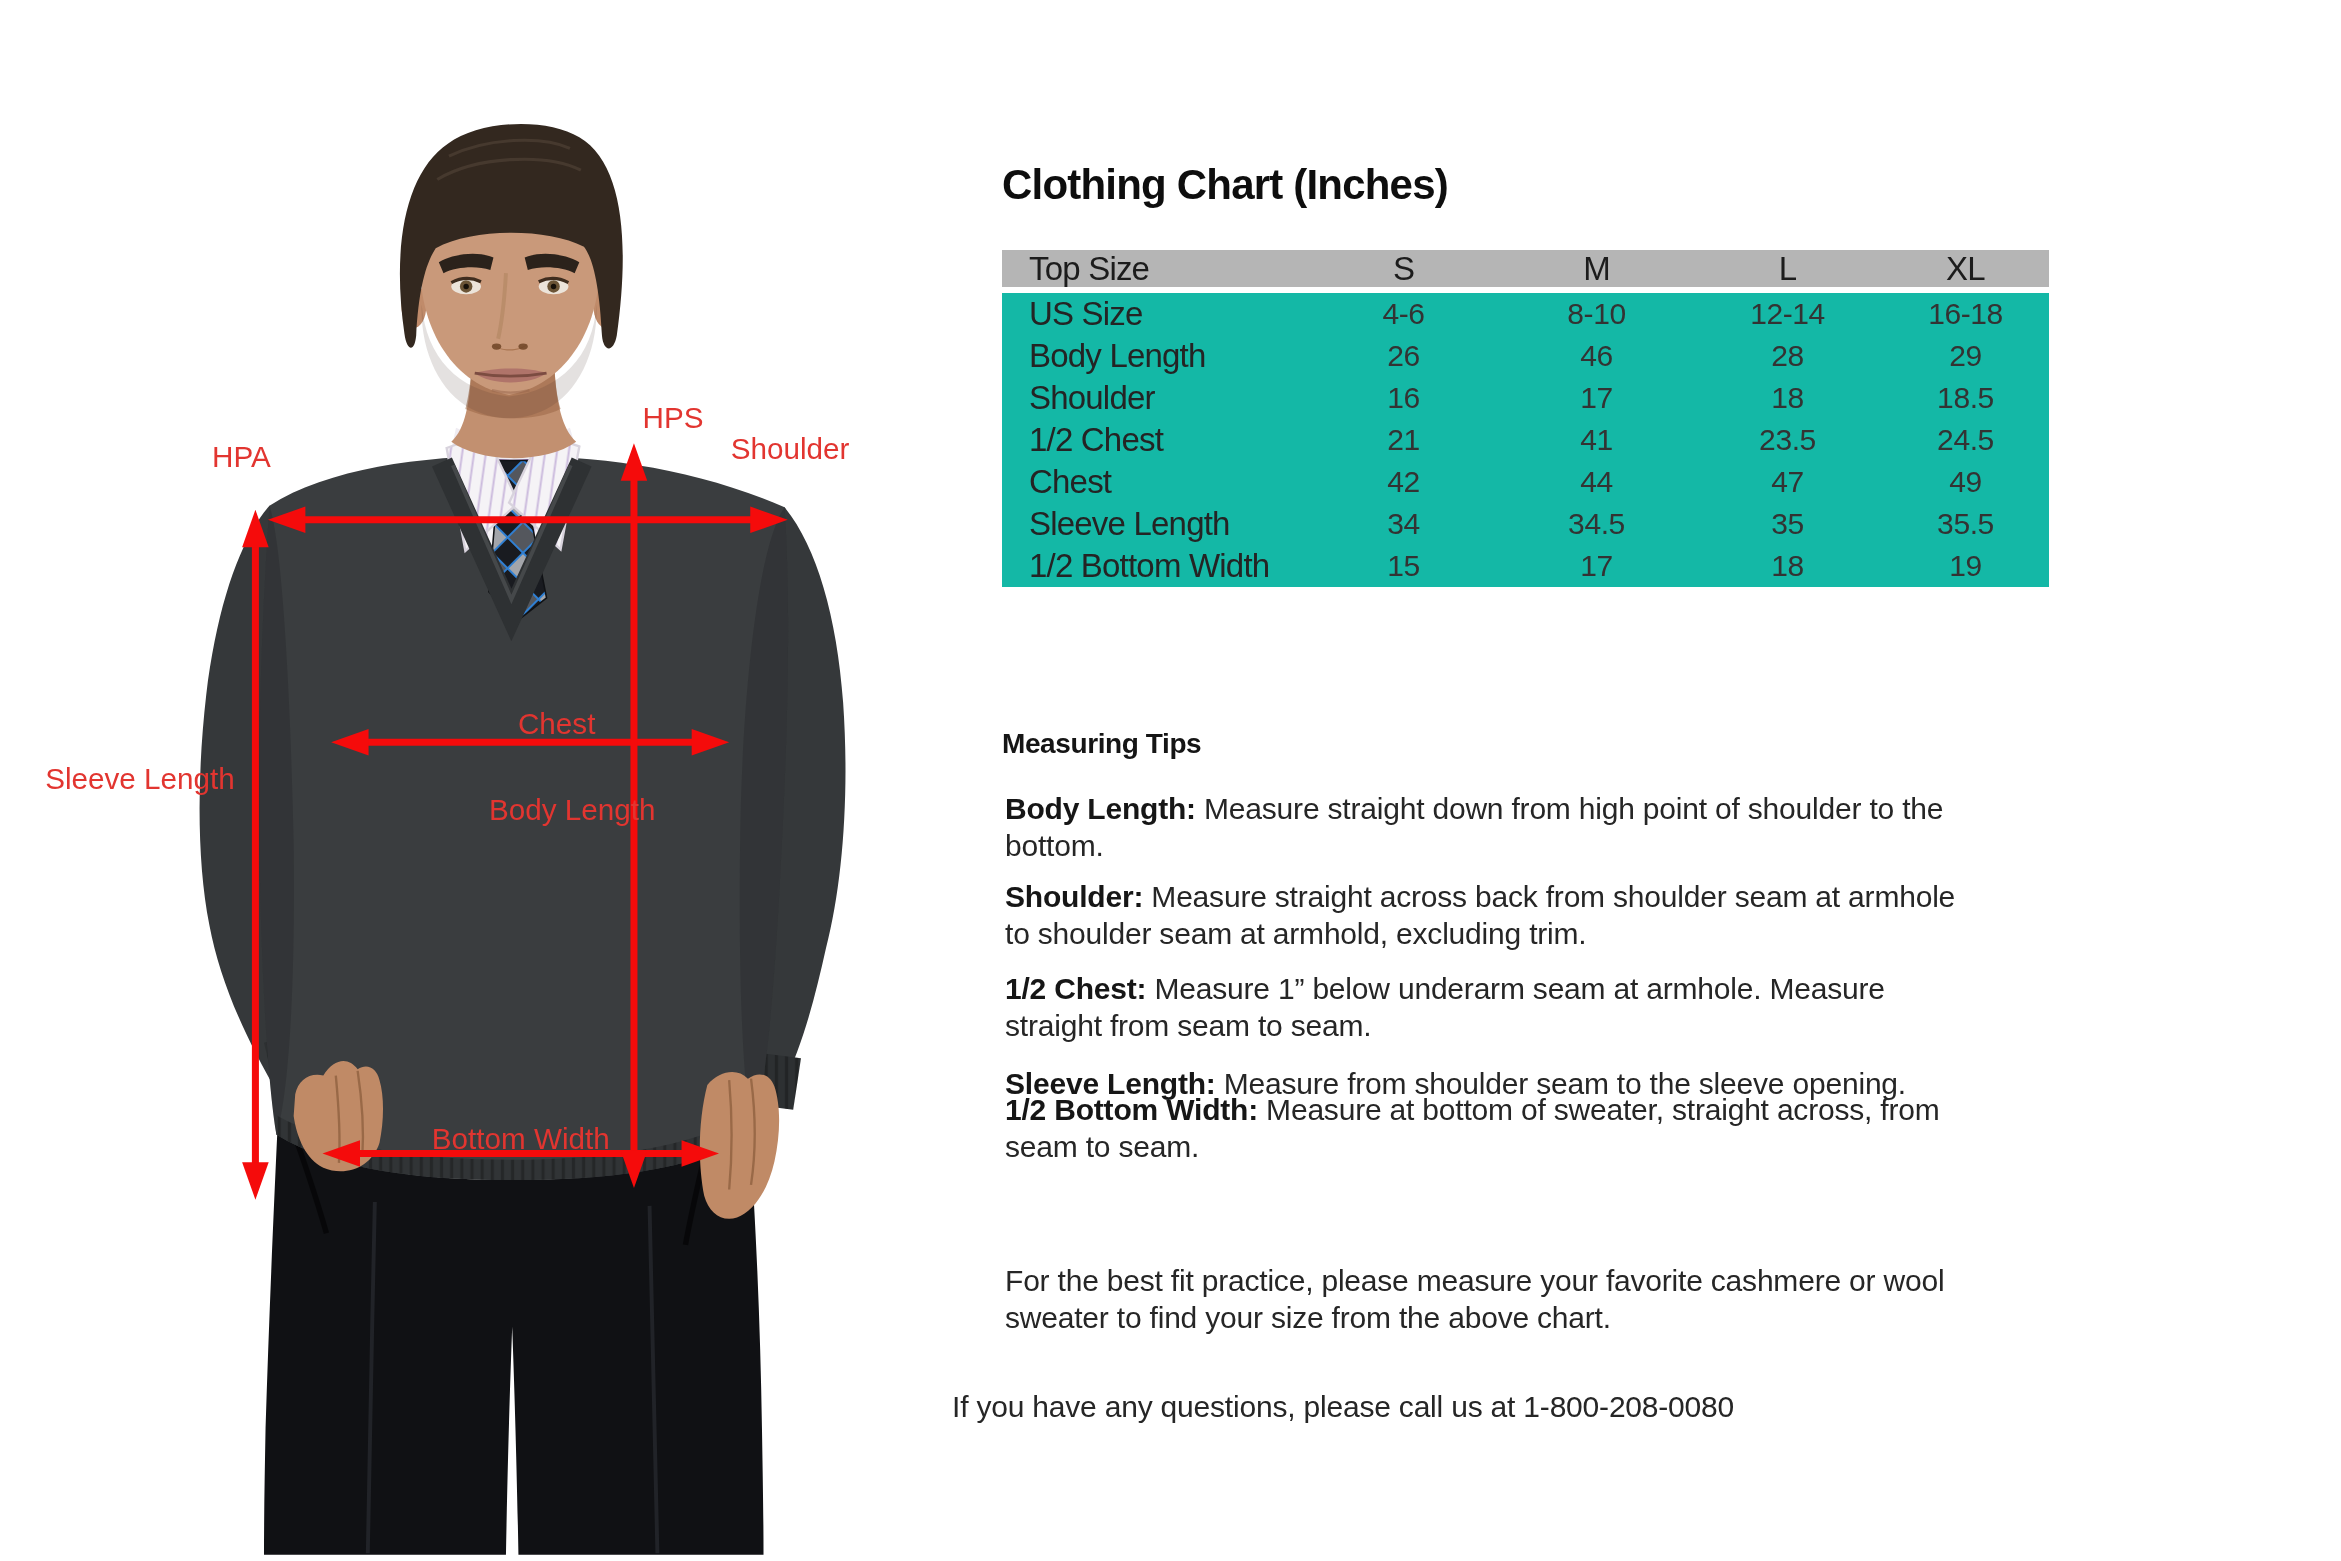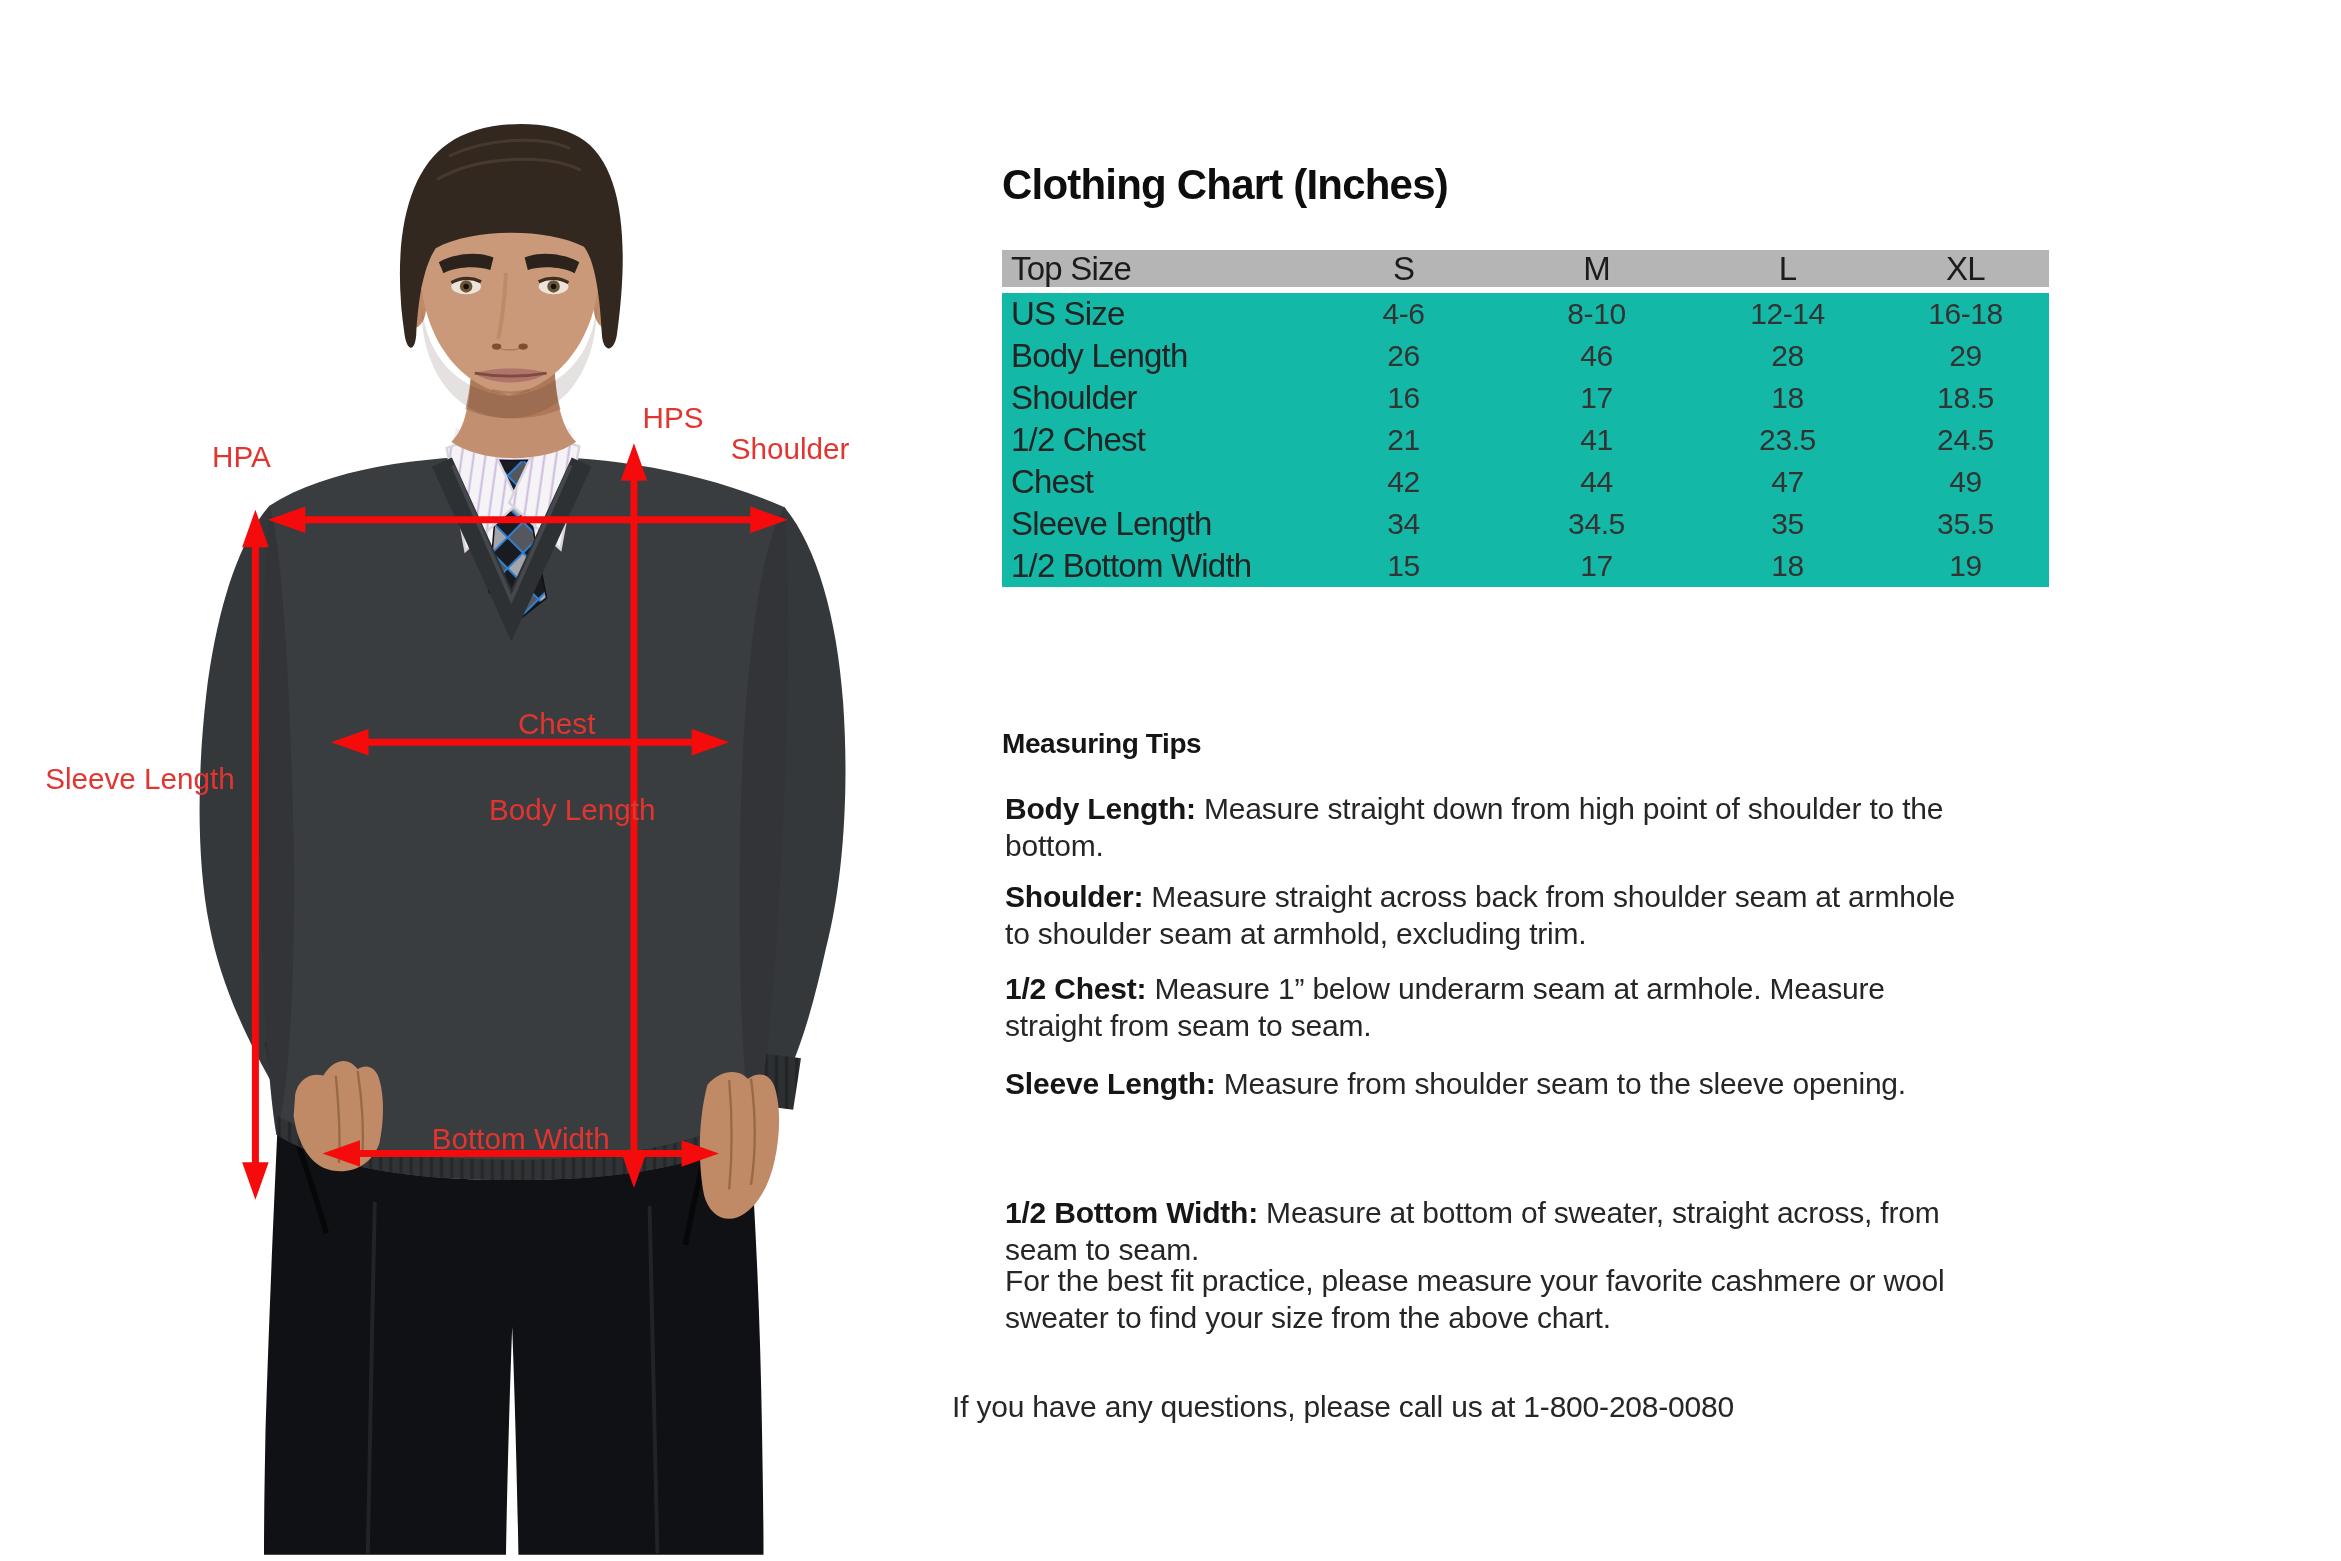--- a/index.html
+++ b/index.html
@@ -10,30 +10,30 @@
   .mlabel{font-family:"Liberation Sans","DejaVu Sans",sans-serif;font-size:38px;}
   
   .chart-title{position:absolute;left:1002px;top:161px;font-size:42px;font-weight:bold;
                color:#0e0e0e;letter-spacing:-0.8px;white-space:nowrap;}
   .size-table{position:absolute;left:1002px;top:250px;width:1047px;}
   .t-head{display:grid;grid-template-columns:304px 195px 191px 191px 165px;background:#b5b5b5;
           height:37px;align-items:center;font-size:33px;color:#1c1c1c;letter-spacing:-0.8px;}
   .t-body{margin-top:6.2px;background:#14b8a6;}
   .t-row{display:grid;grid-template-columns:304px 195px 191px 191px 165px;height:42px;
          align-items:center;font-size:33px;color:#242424;letter-spacing:-0.8px;}
-  .t-head .h-first,.t-row .r-label{padding-left:9px;white-space:nowrap;}
+  .t-head .h-first,.t-row .r-label{padding-left:27px;white-space:nowrap;}
   .t-head .h-cell{text-align:center;}
   .t-row .r-val{font-size:30px;color:#333;text-align:center;letter-spacing:-0.4px;}
   .tips-heading{position:absolute;left:1002px;top:728px;font-size:28px;font-weight:bold;
                 color:#151515;letter-spacing:-0.4px;}
   .tip{position:absolute;left:1005px;width:976px;font-size:30px;line-height:37px;
        color:#262626;letter-spacing:-0.2px;margin:0;}
   .tip b{font-weight:bold;color:#161616;}
   .tip-1{top:790px;} .tip-2{top:878px;} .tip-3{top:970px;}
-  .tip-4{top:1065px;} .tip-5{top:1194px;}
+  .tip-4{top:1065px;} .tip-5{top:1091px;}
   .fit-note{position:absolute;left:1005px;top:1262px;width:976px;font-size:30px;
             line-height:37px;color:#262626;letter-spacing:-0.2px;margin:0;}
   .contact-note{position:absolute;left:952px;top:1390px;width:1171px;font-size:30px;
                 color:#262626;letter-spacing:-0.2px;margin:0;white-space:nowrap;}
 </style>
 </head>
 <body>
 
 <div class="canvas">
 

